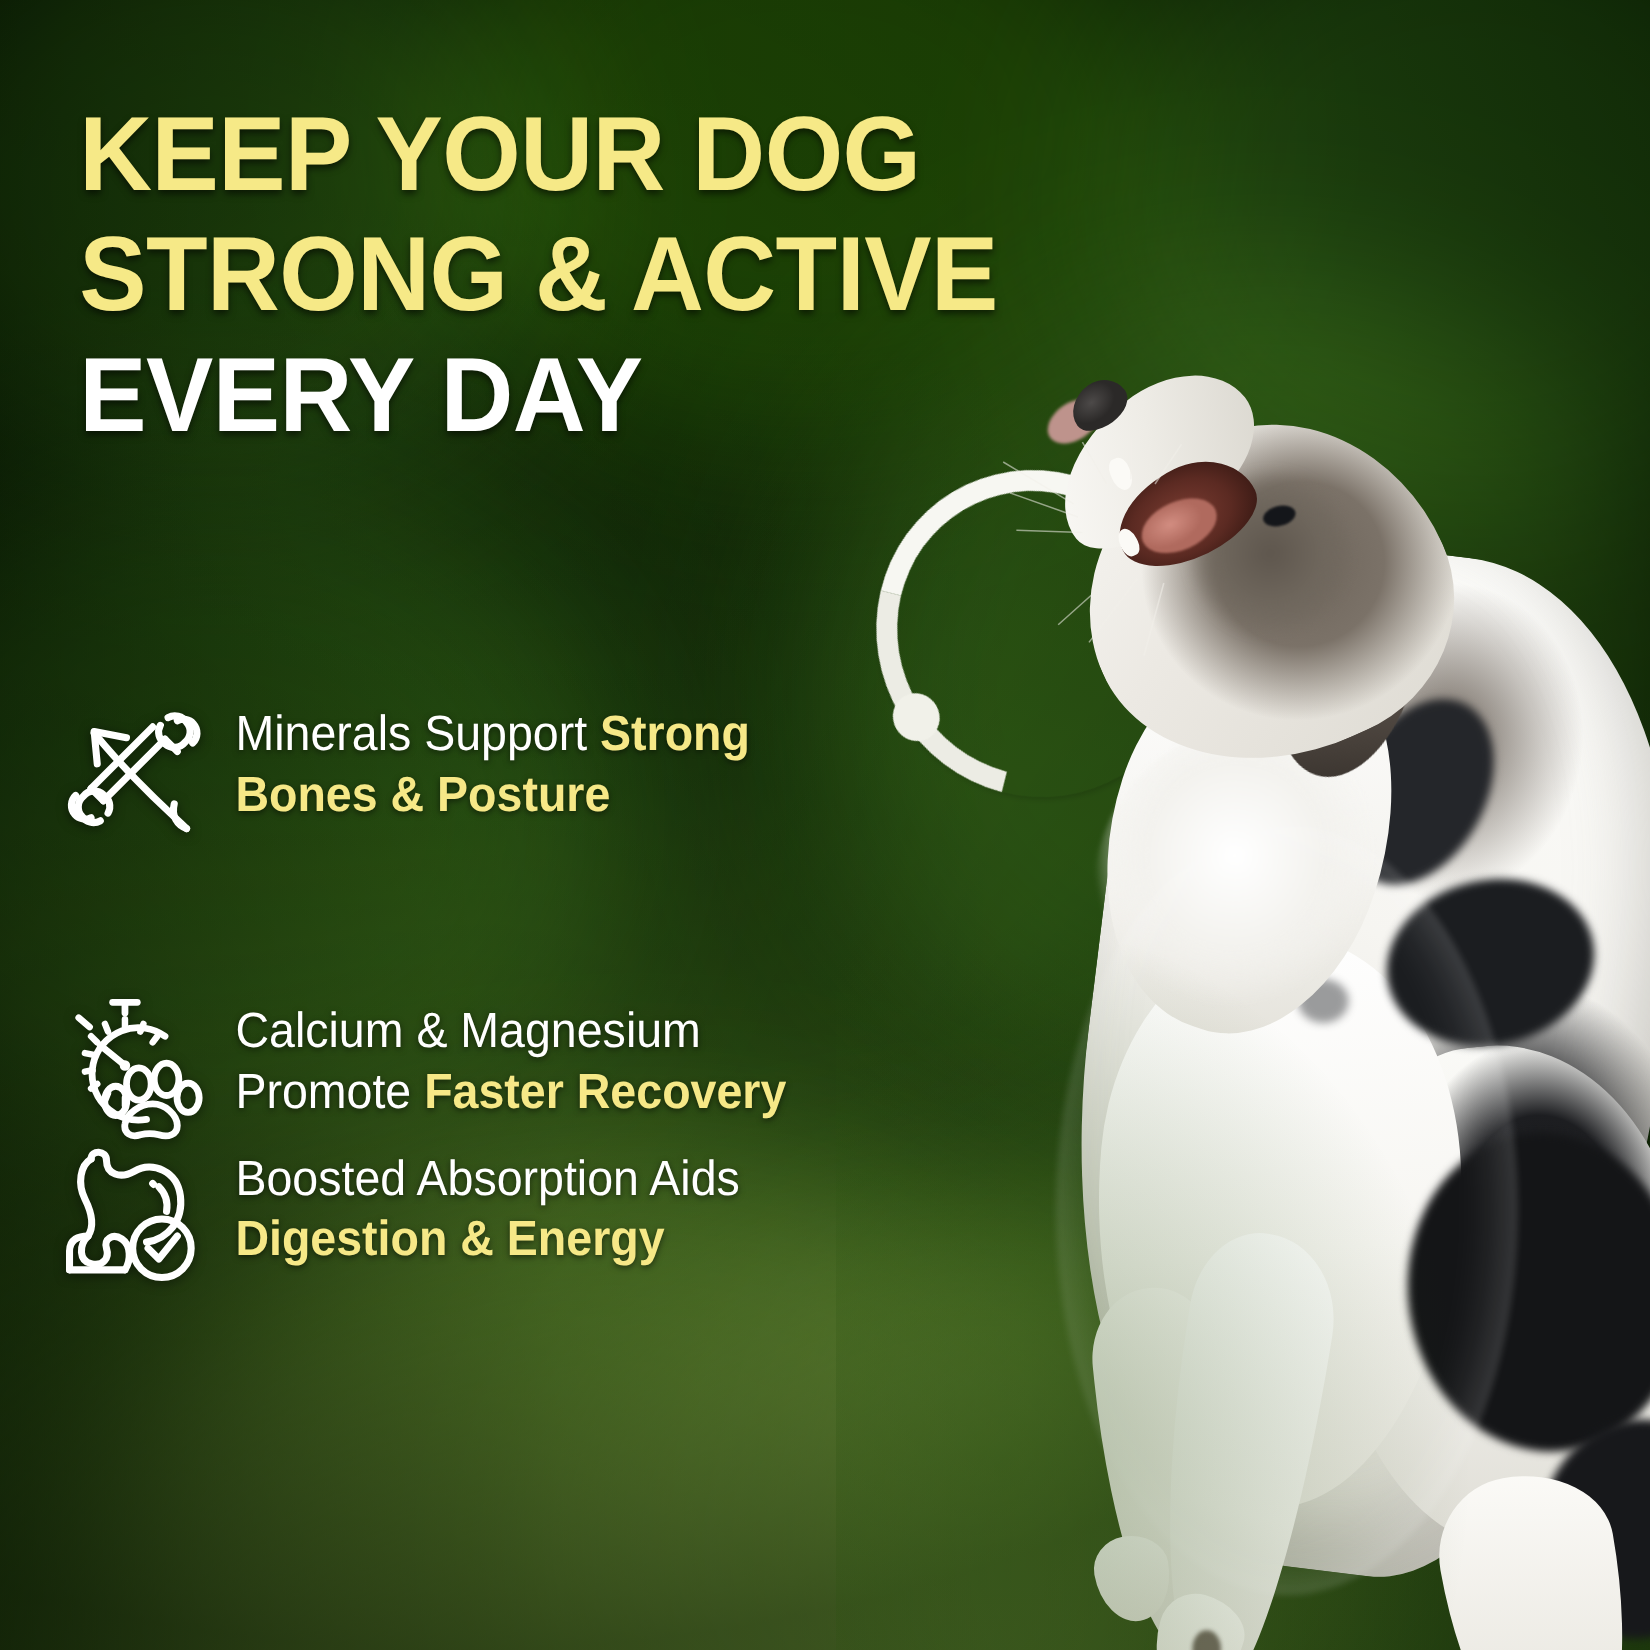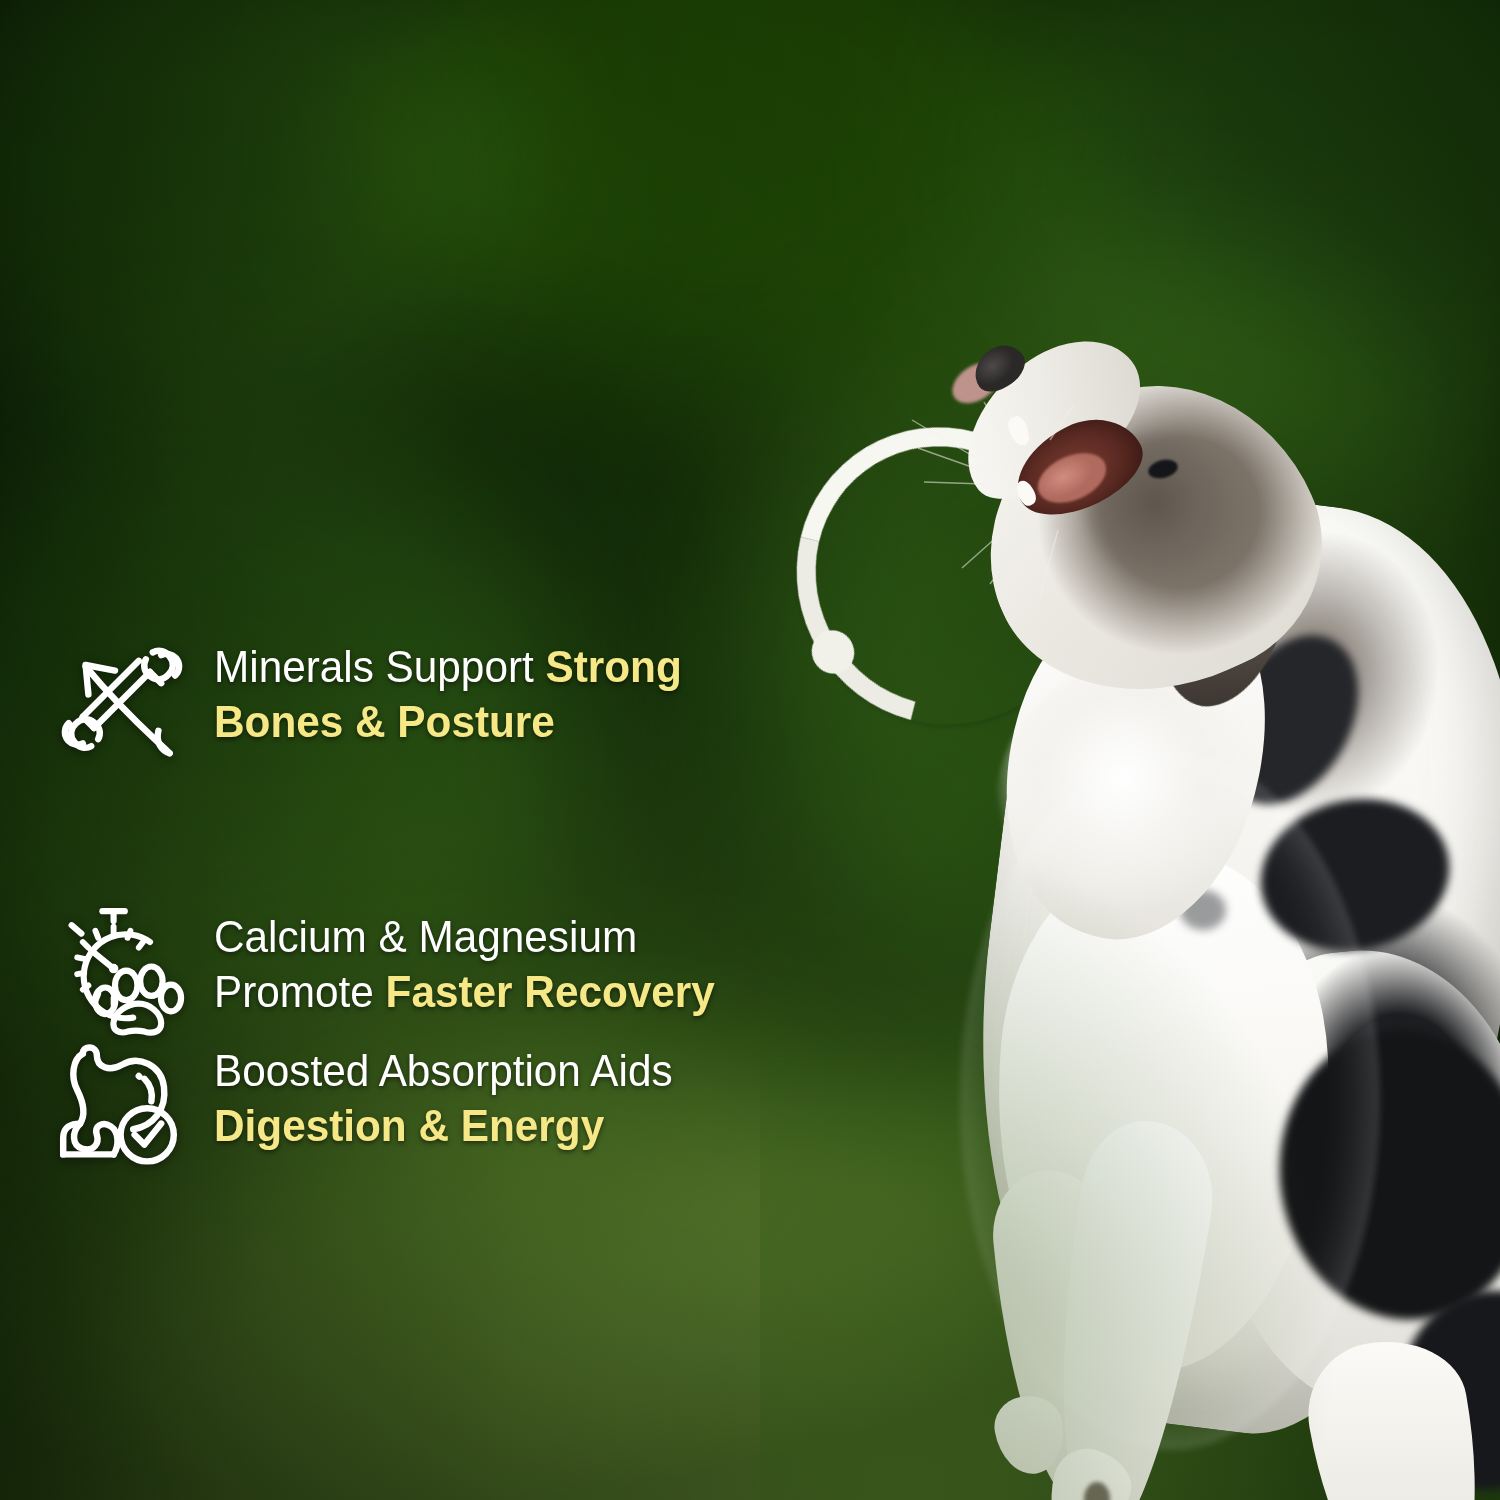--- a/index.html
+++ b/index.html
@@ -356,20 +356,25 @@
       <line x1="140" y1="40" x2="164" y2="4"></line>
       <line x1="108" y1="118" x2="52" y2="168"></line>
       <line x1="124" y1="126" x2="80" y2="184"></line>
       <line x1="148" y1="130" x2="130" y2="196"></line>
     </svg>
 
     <div class="shape fur-edge"></div>
     <div class="photo-blend"></div>
   </div>
 
+  <div id="headline">
+    <span class="hl-line hl-yellow">KEEP YOUR DOG</span>
+    <span class="hl-line hl-yellow">STRONG &amp; ACTIVE</span>
+    <span class="hl-line hl-white">EVERY DAY</span>
+  </div>
 
   <div id="features">
 
     <div class="feature row-1">
       <div class="feature-icon">
         <svg viewBox="0 0 100 100" fill="none" stroke="#ffffff" stroke-width="4.6" stroke-linecap="round" stroke-linejoin="round">
 
           <path d="M72 16 a9 9 0 0 1 12 3 a9 9 0 0 1 -1 13 a9 9 0 0 1 -13 1 a9 9 0 0 1 -3 -12"></path>
           <path d="M78 18 a9 9 0 0 1 10.5 2 a9 9 0 0 1 -0.5 12.5"></path>
           <path d="M28 83 a9 9 0 0 1 -12 -3 a9 9 0 0 1 1 -13 a9 9 0 0 1 13 -1 a9 9 0 0 1 3 12"></path>

